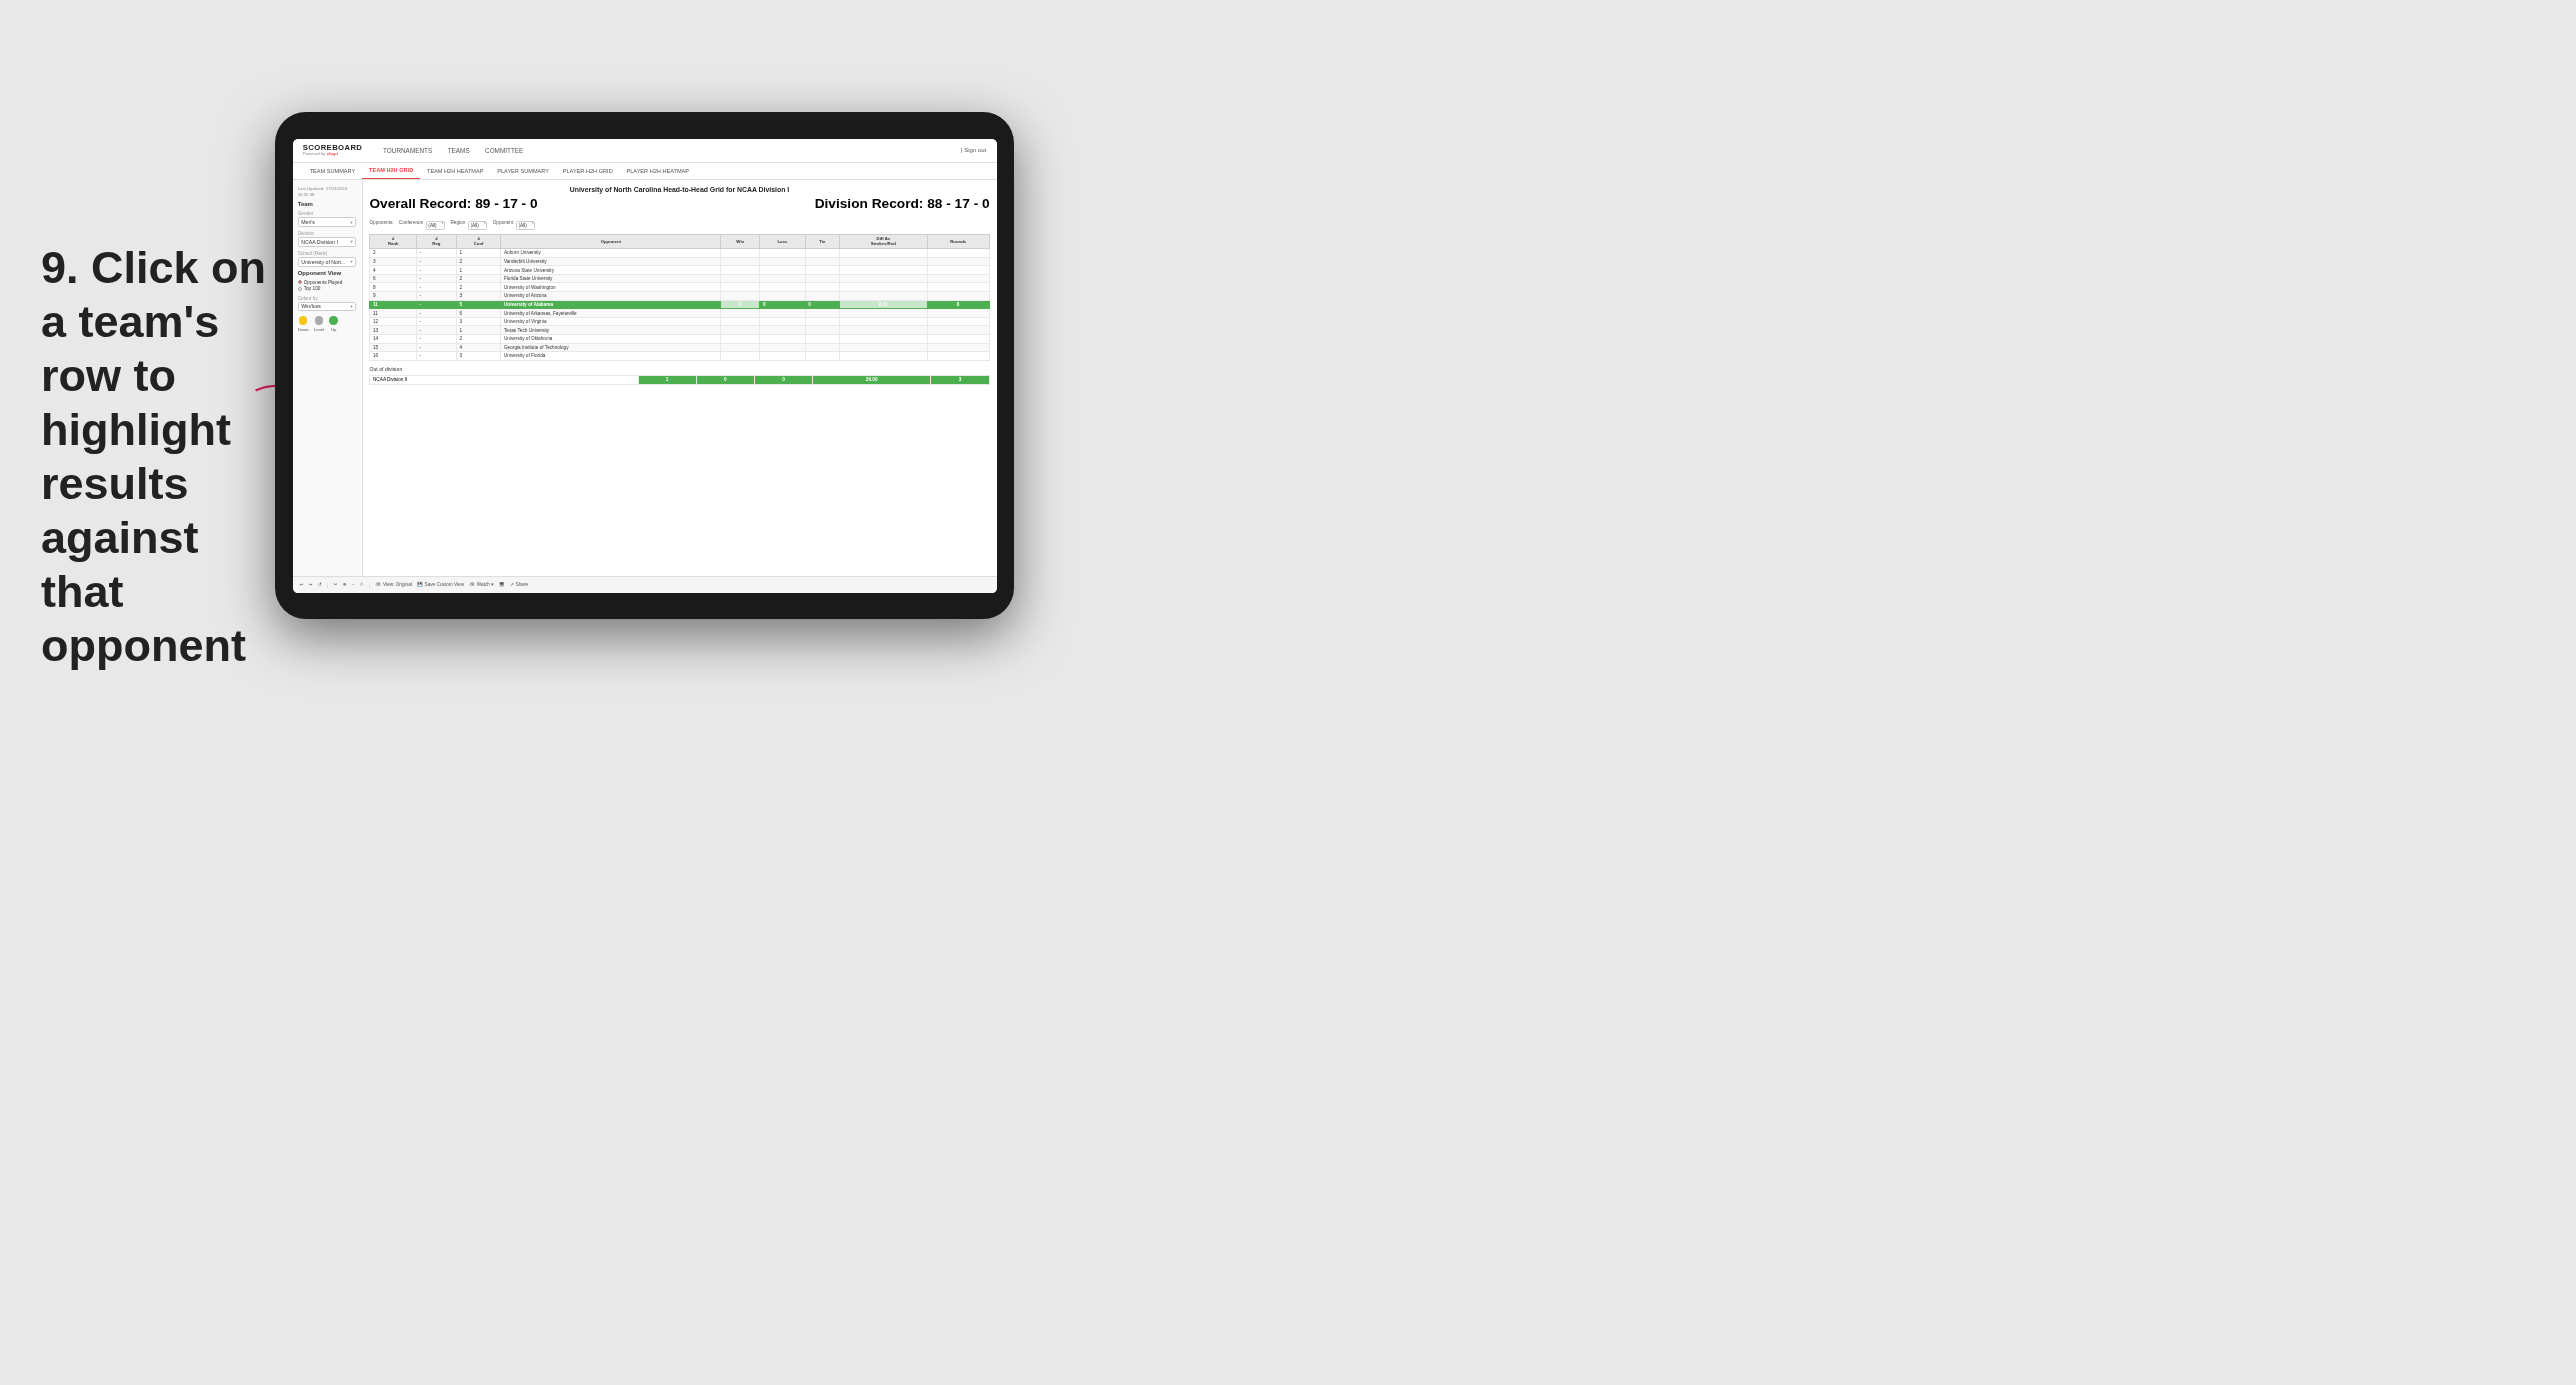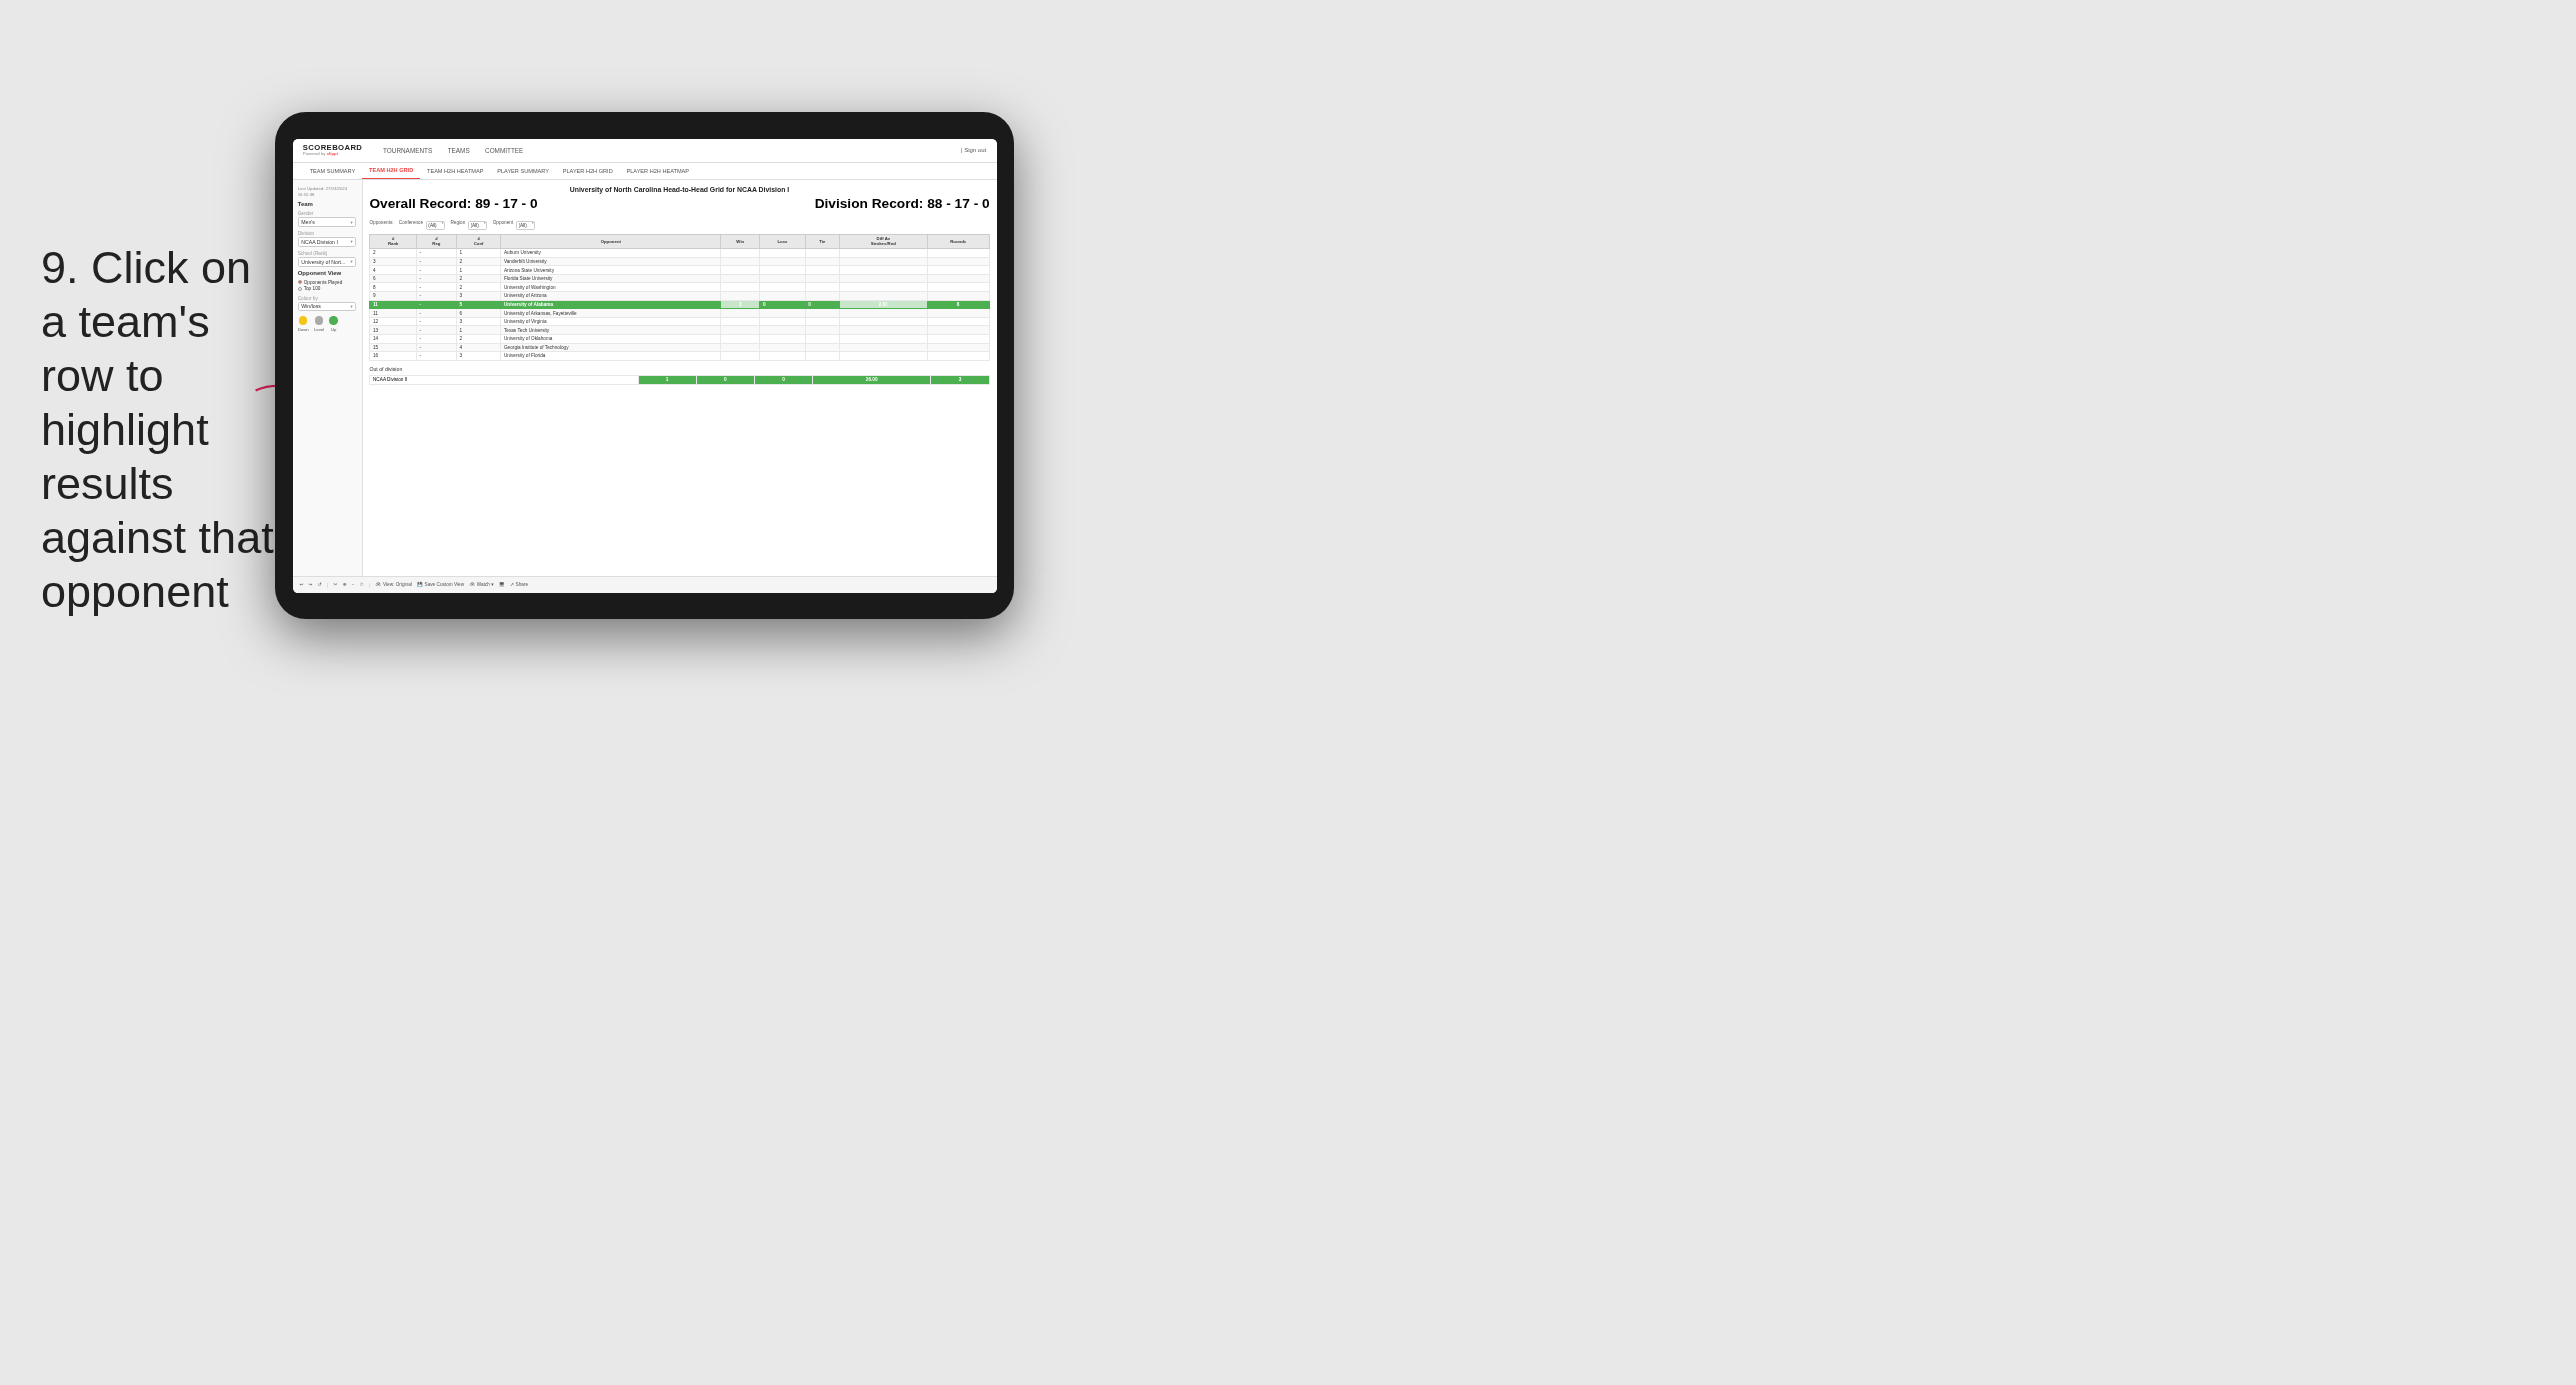--- a/index.html
+++ b/index.html
@@ -13,21 +13,21 @@
       justify-content: center;
       position: relative;
     }
 
     .instruction-text {
       position: absolute;
       left: 41px;
       top: 241px;
       width: 241px;
       font-size: 45px;
-      font-weight: 400;
+      font-weight: 700;
       color: #222;
       line-height: 1.2;
     }
 
     .tablet-outer {
       position: absolute;
       left: 275px;
       top: 112px;
       width: 739px;
       height: 507px;

